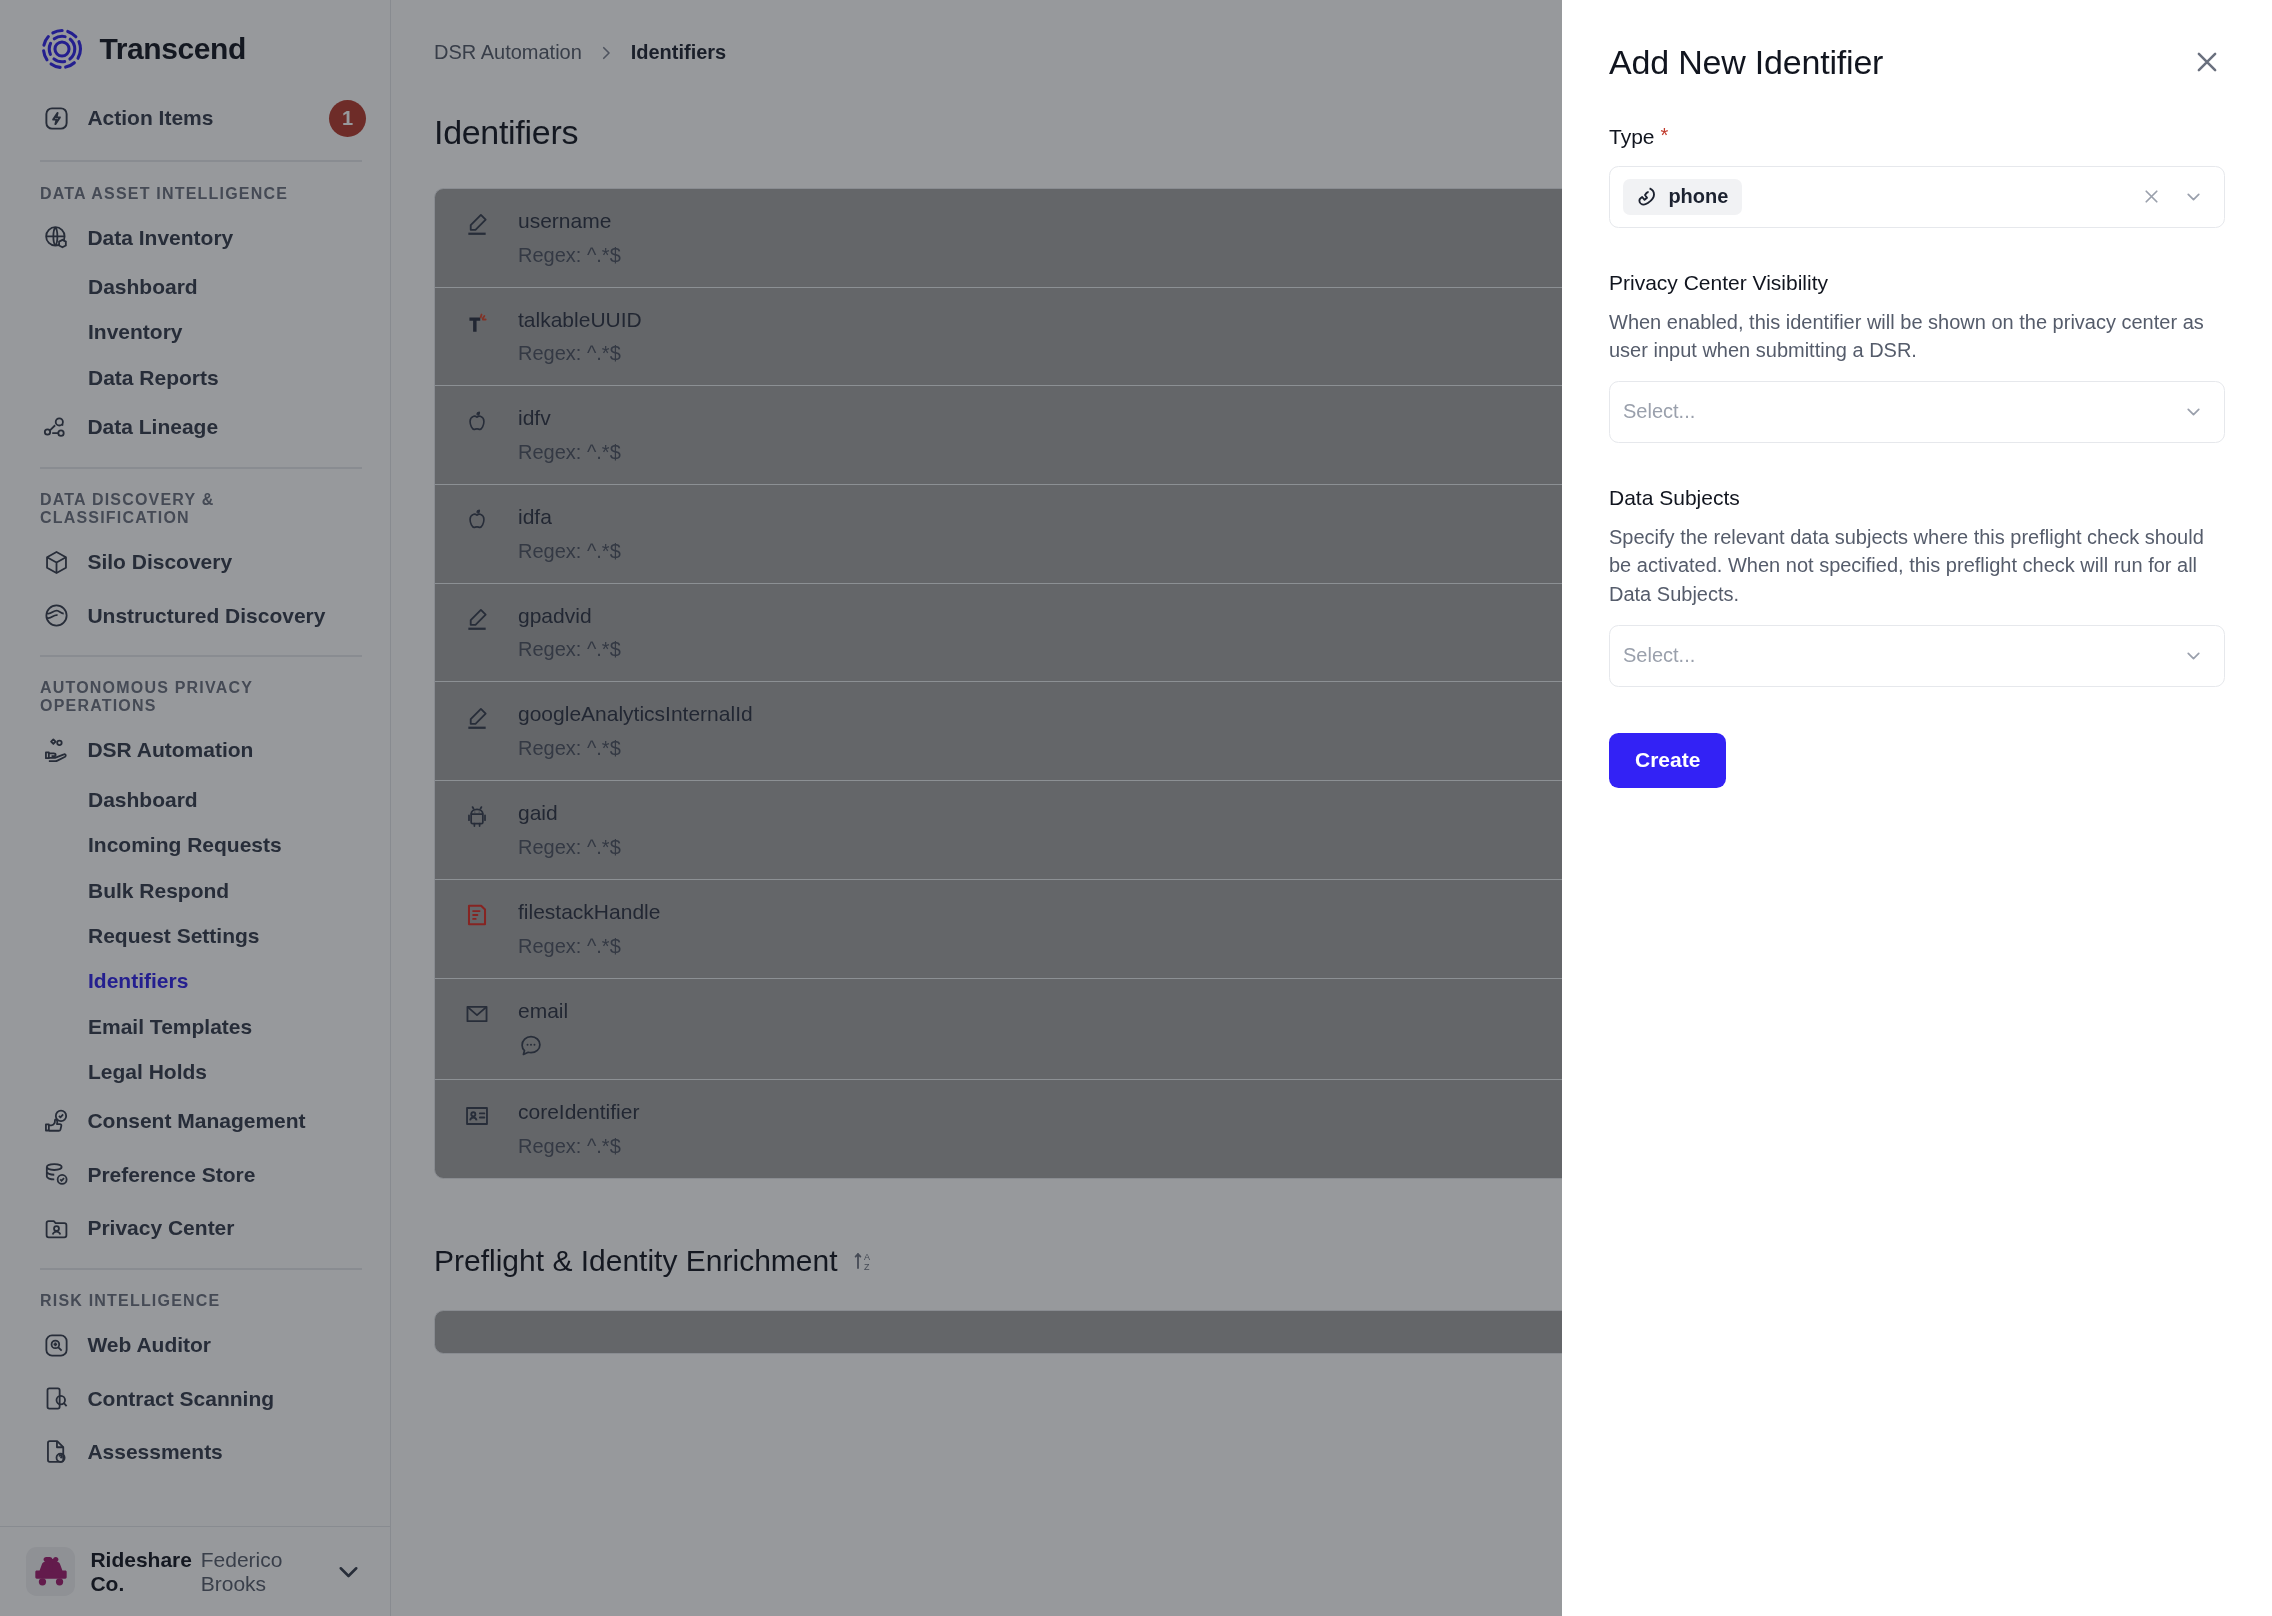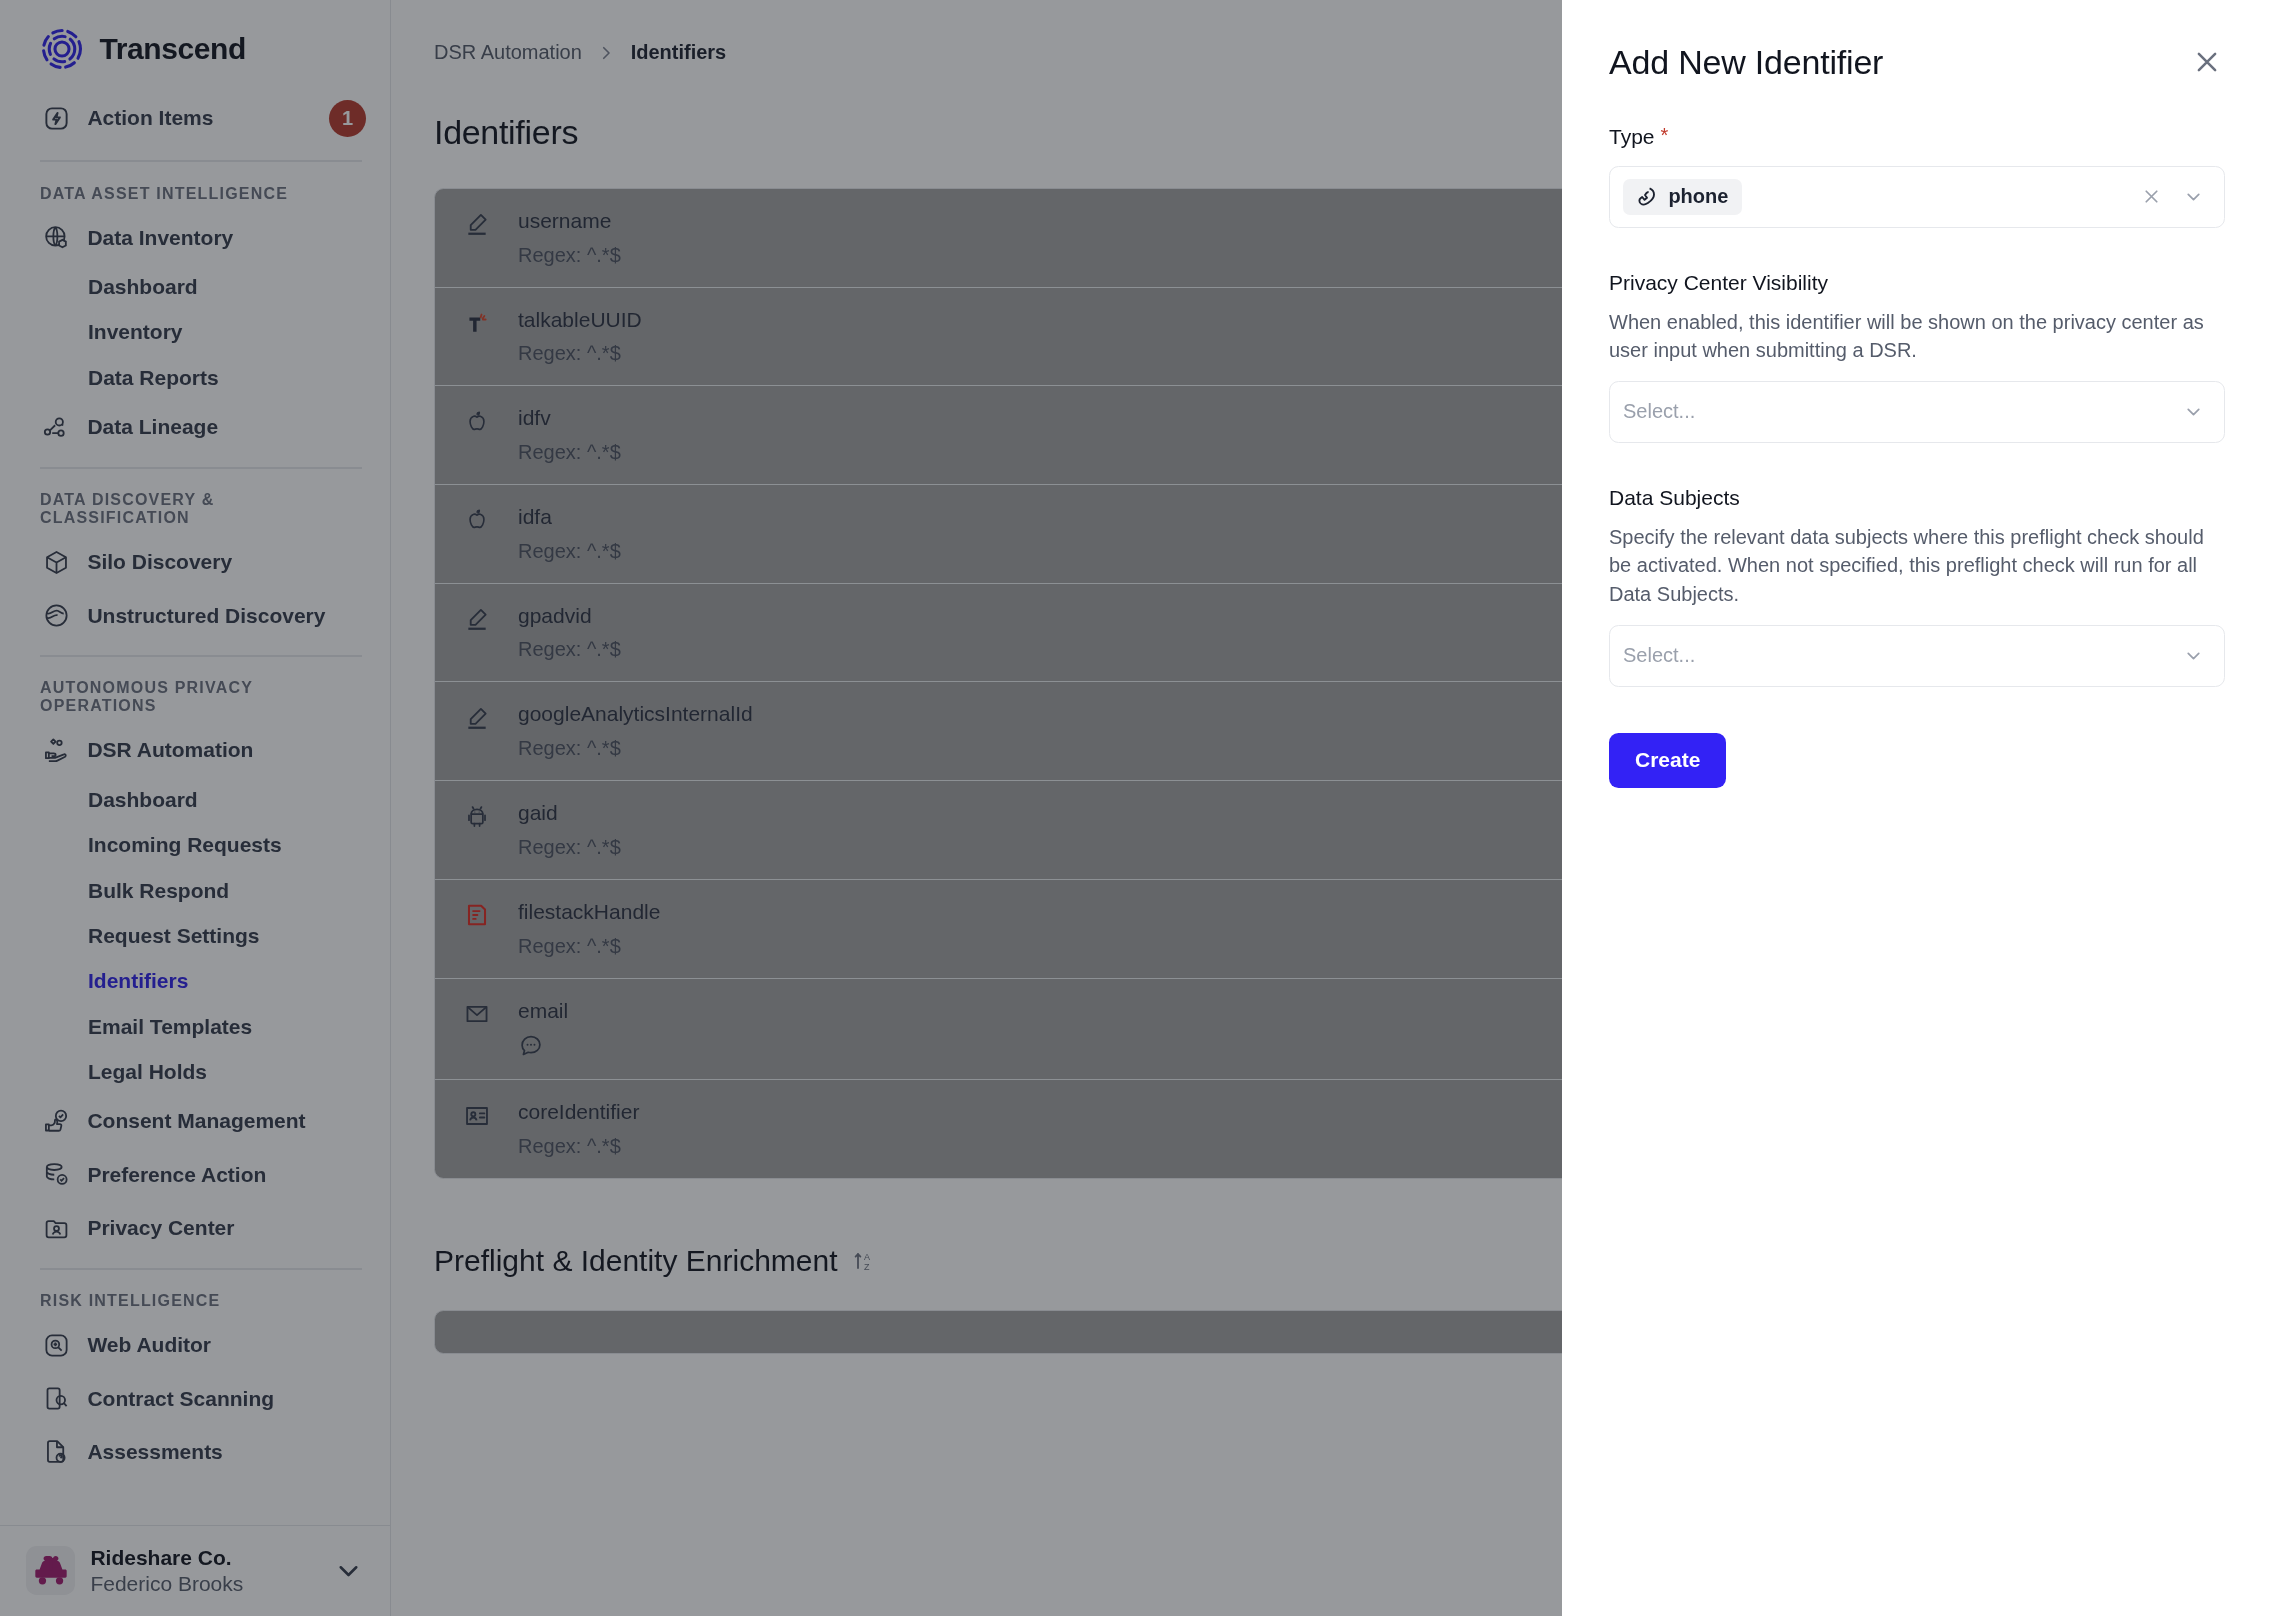--- a/index.html
+++ b/index.html
@@ -43,21 +43,21 @@
     font-size:16px;font-weight:700;letter-spacing:1.2px;color:#6a707e;
     padding:9.5px 28px 8.3px 28px;text-transform:uppercase;
   }
   .side-foot{
     border-top:1.8px solid #e4e6ea;padding:20px 26px;display:flex;align-items:center;gap:15.4px;cursor:pointer;
   }
   .avatar{
     width:49px;height:49px;flex:0 0 49px;border-radius:10.7px;background:#f0f0f2;
     display:flex;align-items:center;justify-content:center;
   }
-  .acct{display:flex;flex-direction:column;gap:2.4px;}
+  .acct{display:flex;flex-direction:row;gap:2.4px;align-items:center;}
   .acct .org{font-size:21px;font-weight:700;color:#11151f;}
   .acct .usr{font-size:21px;font-weight:400;color:#555c6b;}
   .chev-foot{margin-left:auto;}
 
   
   #main{flex:1 1 auto;height:1616px;background:#ffffff;overflow:hidden;position:relative;}
   .crumbs{display:flex;align-items:center;gap:15.4px;padding:41px 0 0 43px;}
   .crumb{font-size:20px;color:#535a69;}
   .crumb.cur{font-weight:700;color:#1c2230;}
   .crumb-sep{font-size:19px;color:#7b8090;}
@@ -249,21 +249,21 @@
       </div>
       <div class="nav-row">
         <span class="ico">
           <svg viewBox="0 0 24 24" width="27" height="27" fill="none" stroke="#343b4b" stroke-width="1.6">
             <ellipse cx="10" cy="5.4" rx="6.6" ry="2.6"></ellipse>
             <path d="M3.4 5.4v8.4c0 1.4 3 2.6 6.6 2.6M3.4 9.6c0 1.4 3 2.6 6.6 2.6"></path>
             <circle cx="17" cy="16.4" r="4"></circle>
               <path d="M15.3 16.4l1.2 1.2 2.2-2.4"></path>
           </svg>
         </span>
-        <span class="lbl">Preference Action</span>
+        <span class="lbl">Preference Store</span>
       </div>
       <div class="nav-row">
         <span class="ico">
           <svg viewBox="0 0 24 24" width="27" height="27" fill="none" stroke="#343b4b" stroke-width="1.6" stroke-linejoin="round">
             <path d="M3.2 7.2c0-1 .8-1.8 1.8-1.8h4.6l1.6 1.8h7.8c1 0 1.8.8 1.8 1.8v9c0 1-.8 1.8-1.8 1.8H5c-1 0-1.8-.8-1.8-1.8z"></path>
             <circle cx="12" cy="12" r="2.2"></circle>
               <path d="M8.6 17.4c.6-1.8 2-2.6 3.4-2.6s2.8.8 3.4 2.6"></path>
           </svg>
         </span>
         <span class="lbl">Privacy Center</span>

